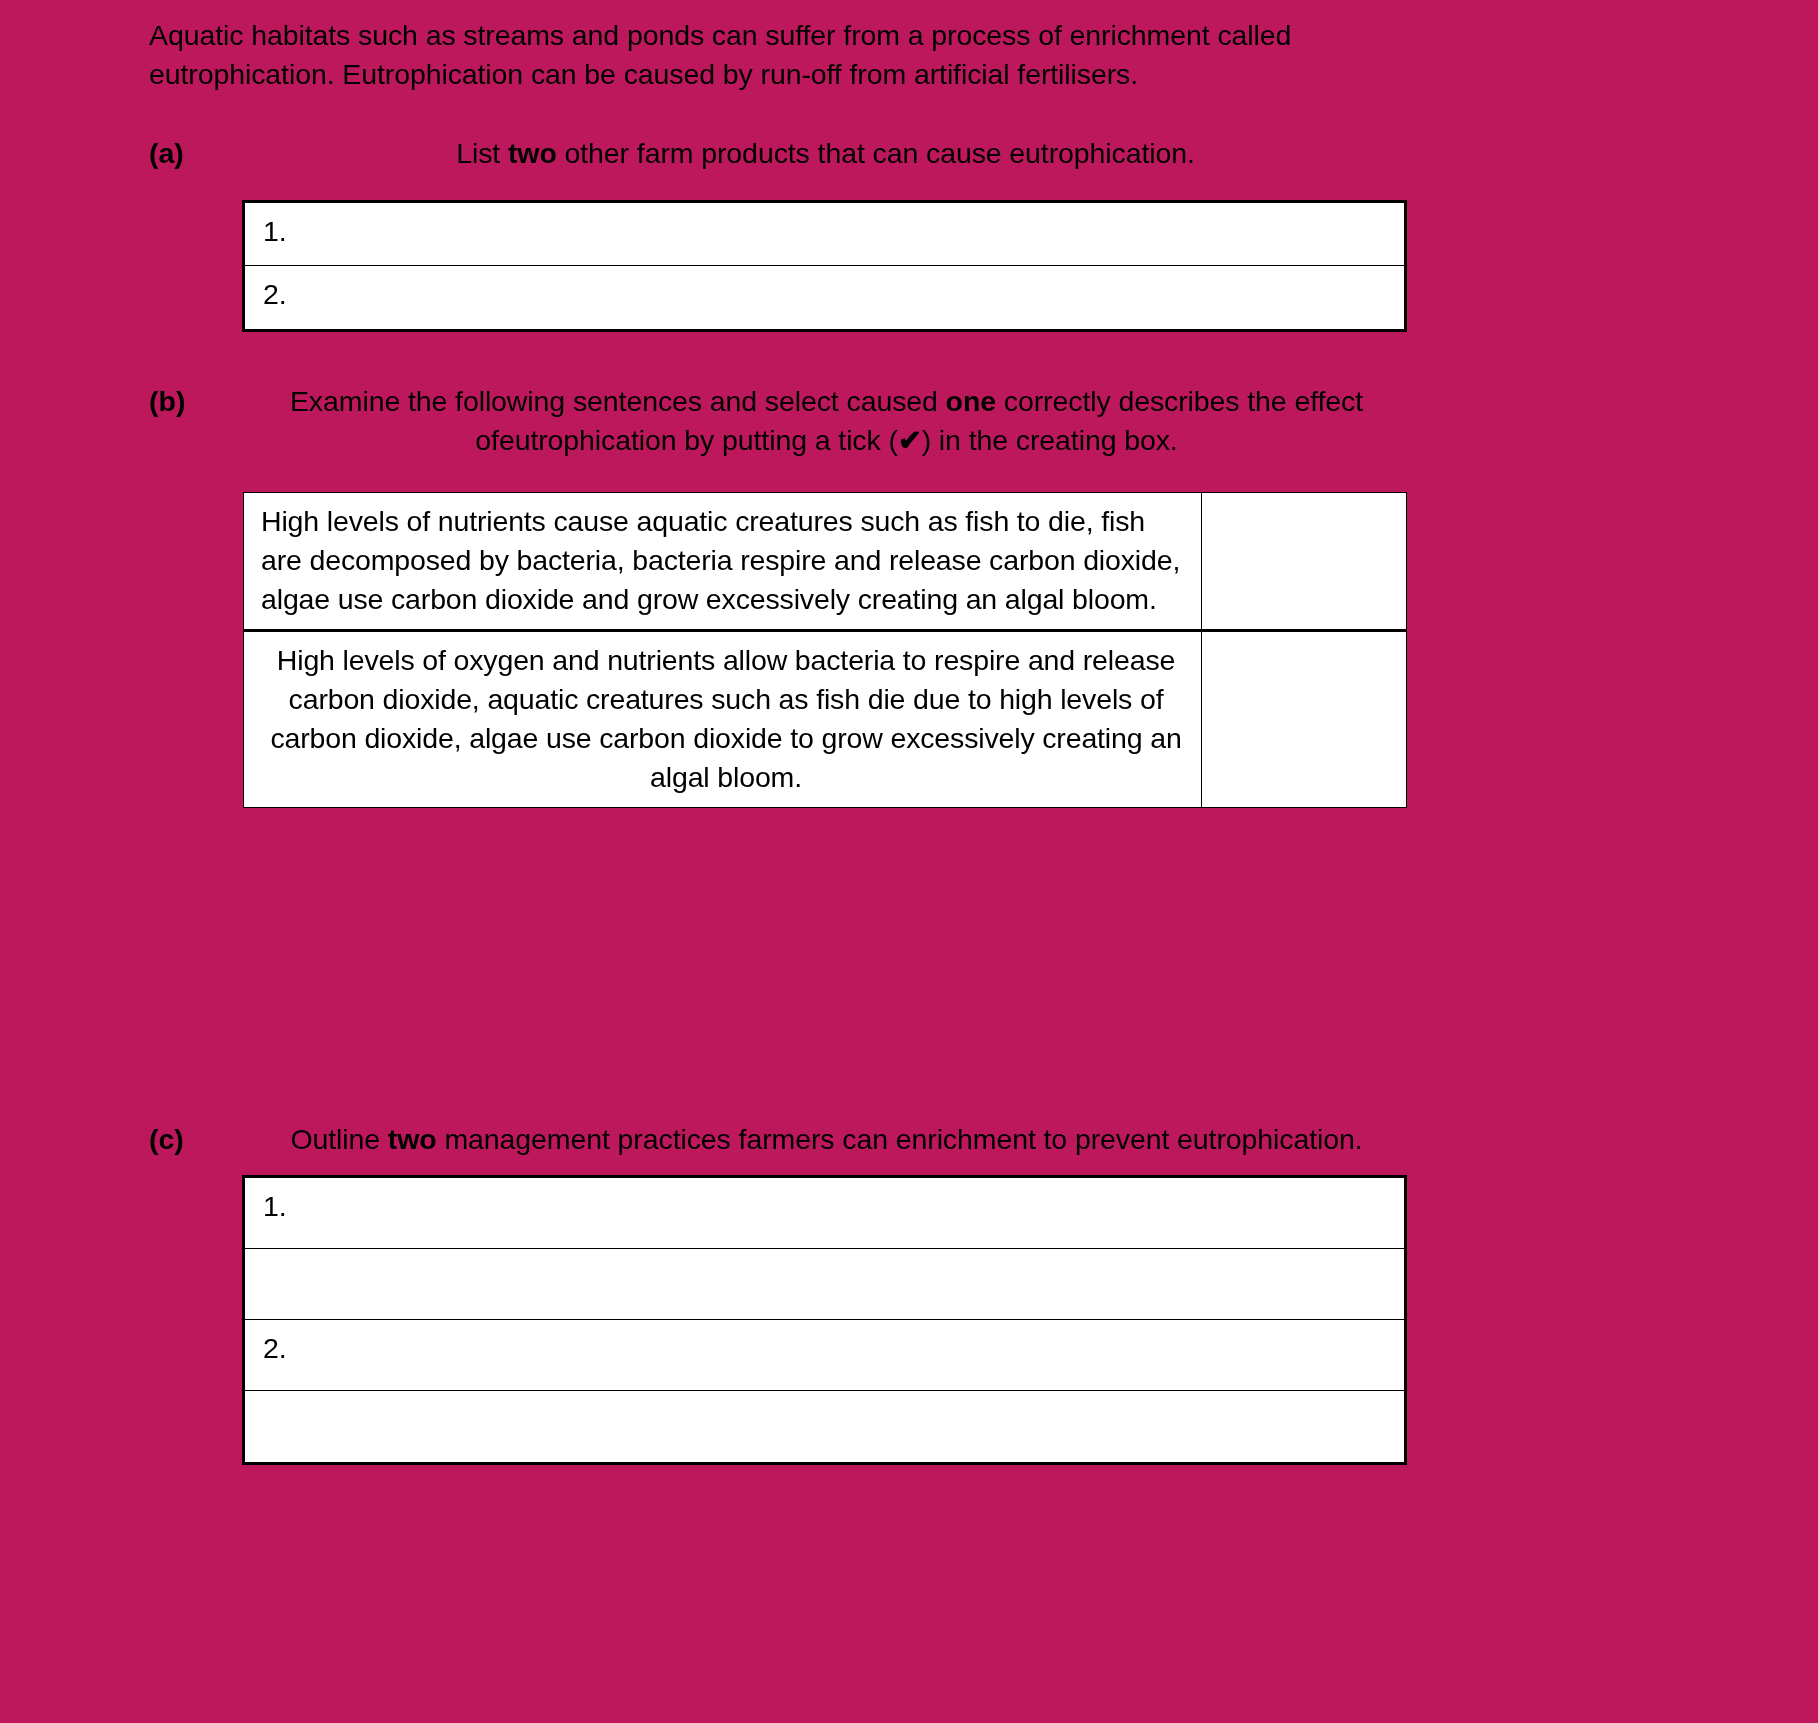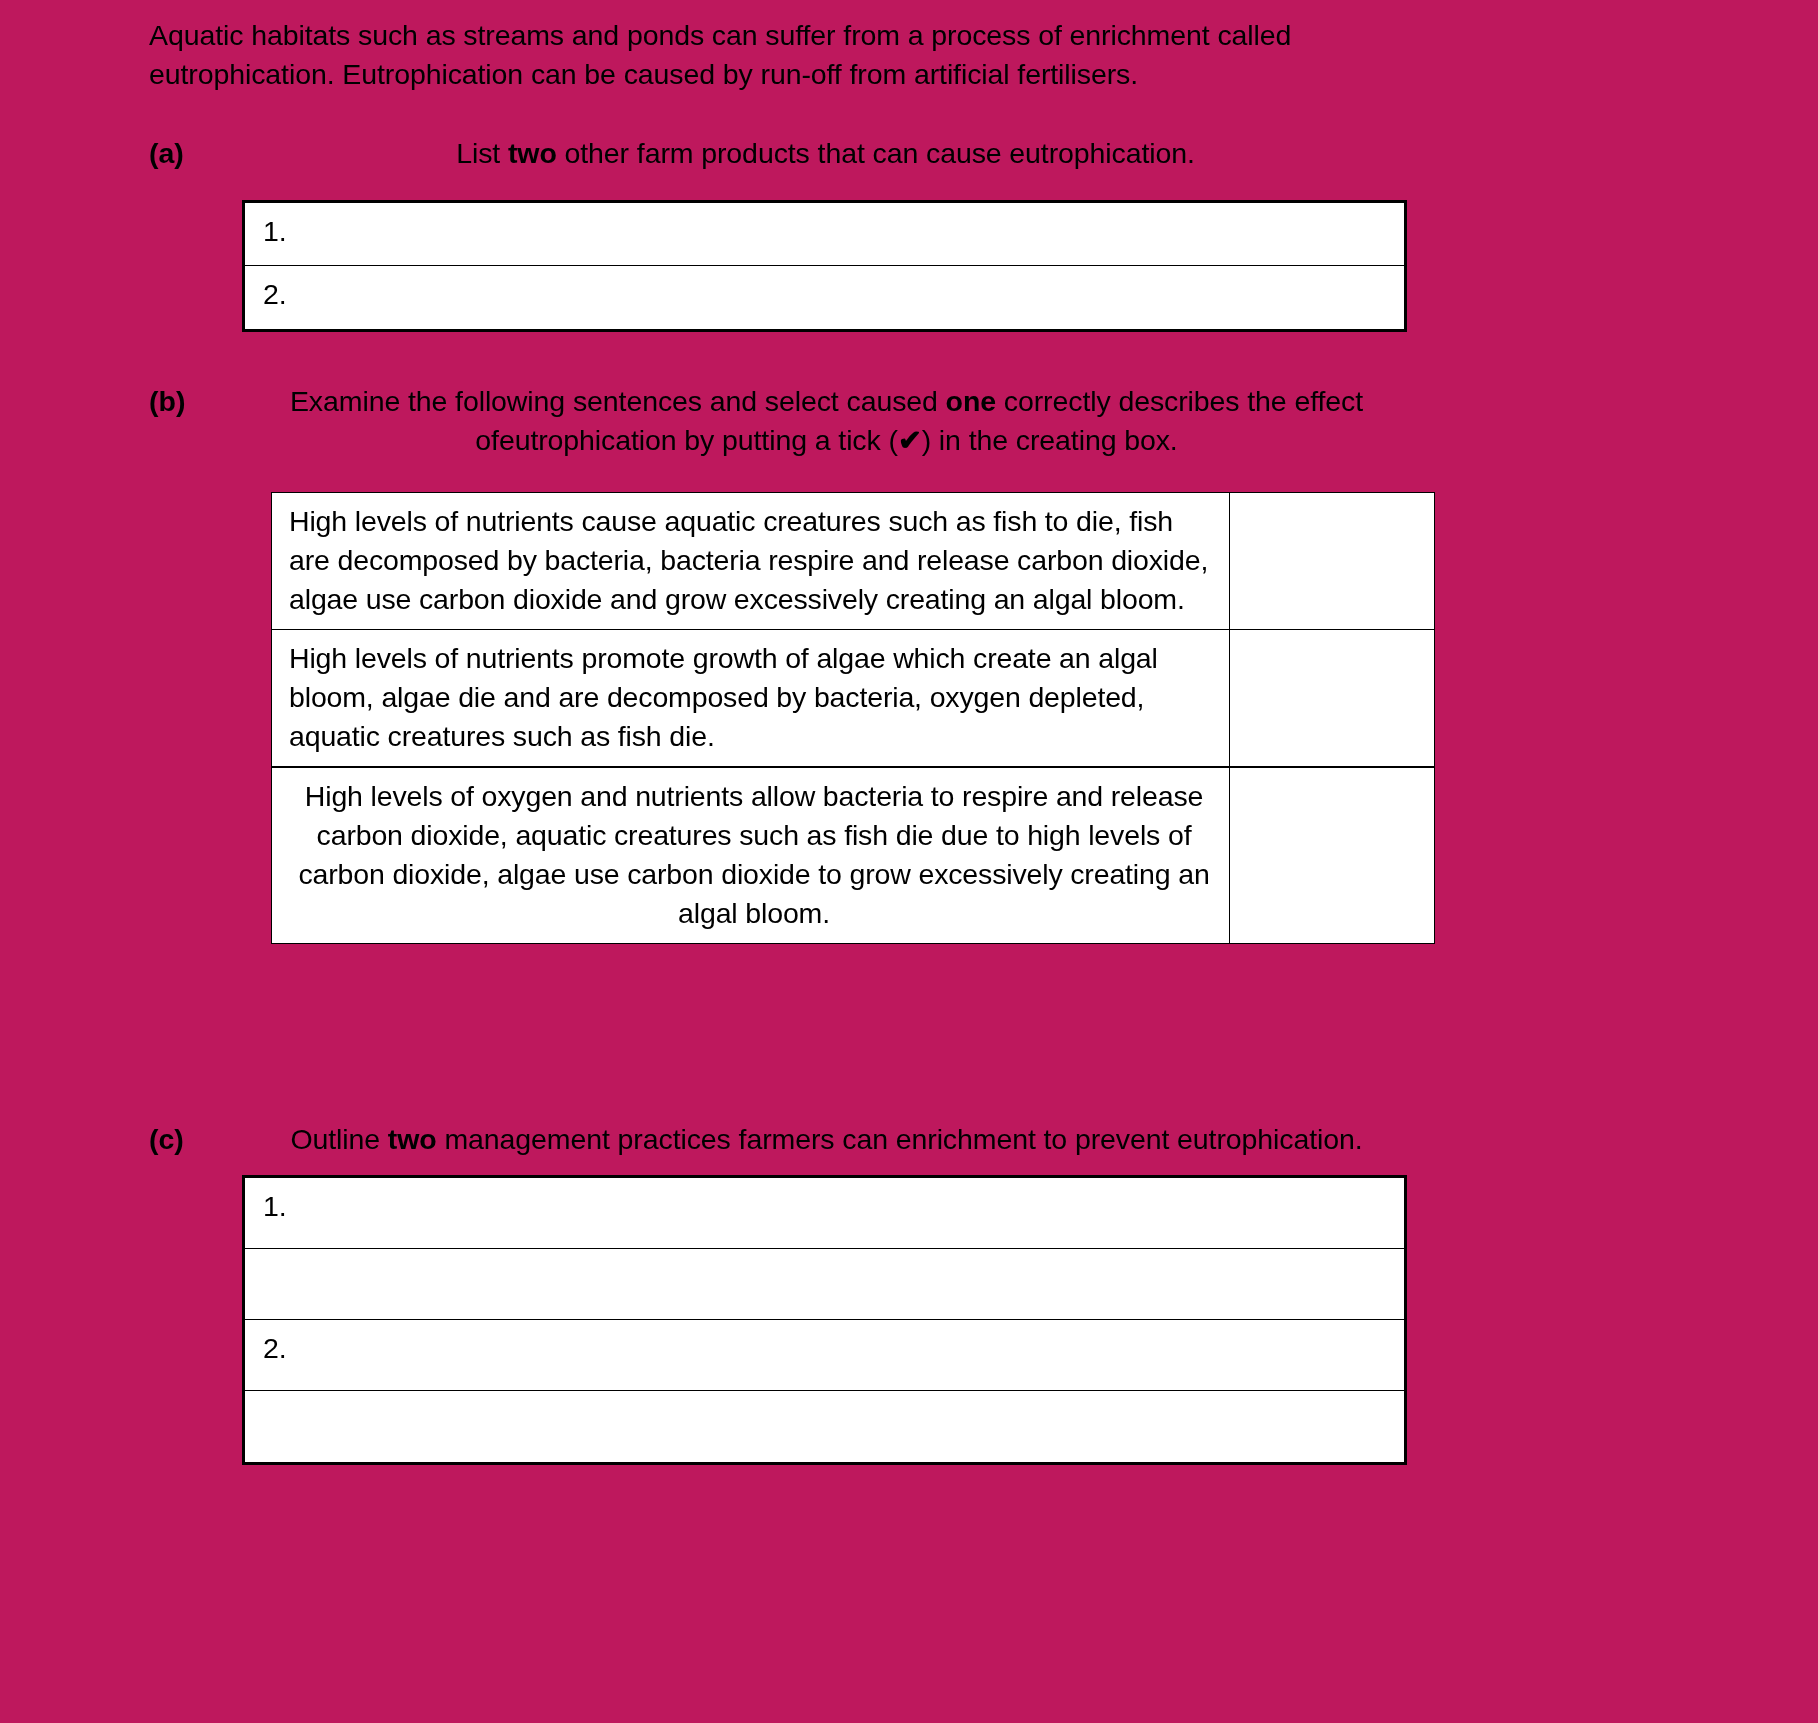--- a/index.html
+++ b/index.html
@@ -84,21 +84,20 @@
   
   #table-b {
     position: absolute;
     left: 243px;
     top: 492px;
     width: 1164px;
     border: 1.5px solid #000000;
     box-sizing: border-box;
     border-collapse: collapse;
     background: #ffffff;
-    margin-left: 28px;
   }
   .mc-row {
     display: flex;
     box-sizing: border-box;
     border-bottom: 1.5px solid #000000;
   }
   .mc-row:last-child { border-bottom: none; text-align: center; }
   .mc-statement {
     flex: 0 0 958px;
     box-sizing: border-box;
@@ -136,21 +135,20 @@
     <span class="qlabel">(b)</span>
     <span class="qtext"><span>Examine the following sentences and select caused </span><b>one</b><span> correctly describes the effect of</span><span>eutrophication by putting a tick (</span><span class="tickglyph">✔</span><span>) in the creating box.</span></span>
   </div>
 
   <div id="table-b">
     <div class="mc-row">
       <div class="mc-statement">High levels of nutrients cause aquatic creatures such as fish to die, fish are decomposed by bacteria, bacteria respire and release carbon dioxide, algae use carbon dioxide and grow excessively creating an algal bloom.</div>
       <div class="mc-tick"></div>
     </div>
     <div class="mc-row">
-      <div class="mc-statement">High levels of nutrients promote growth of algae which create an algal bloom, algae die and are decomposed by bacteria, oxygen depleted, aquatic creatures such as fish die.</div>
       <div class="mc-tick"></div>
     </div>
     <div class="mc-row">
       <div class="mc-tick"></div>
     </div>
     <div class="mc-row">
       <div class="mc-statement">High levels of oxygen and nutrients allow bacteria to respire and release carbon dioxide, aquatic creatures such as fish die due to high levels of carbon dioxide, algae use carbon dioxide to grow excessively creating an algal bloom.</div>
       <div class="mc-tick"></div>
     </div>
   </div>

